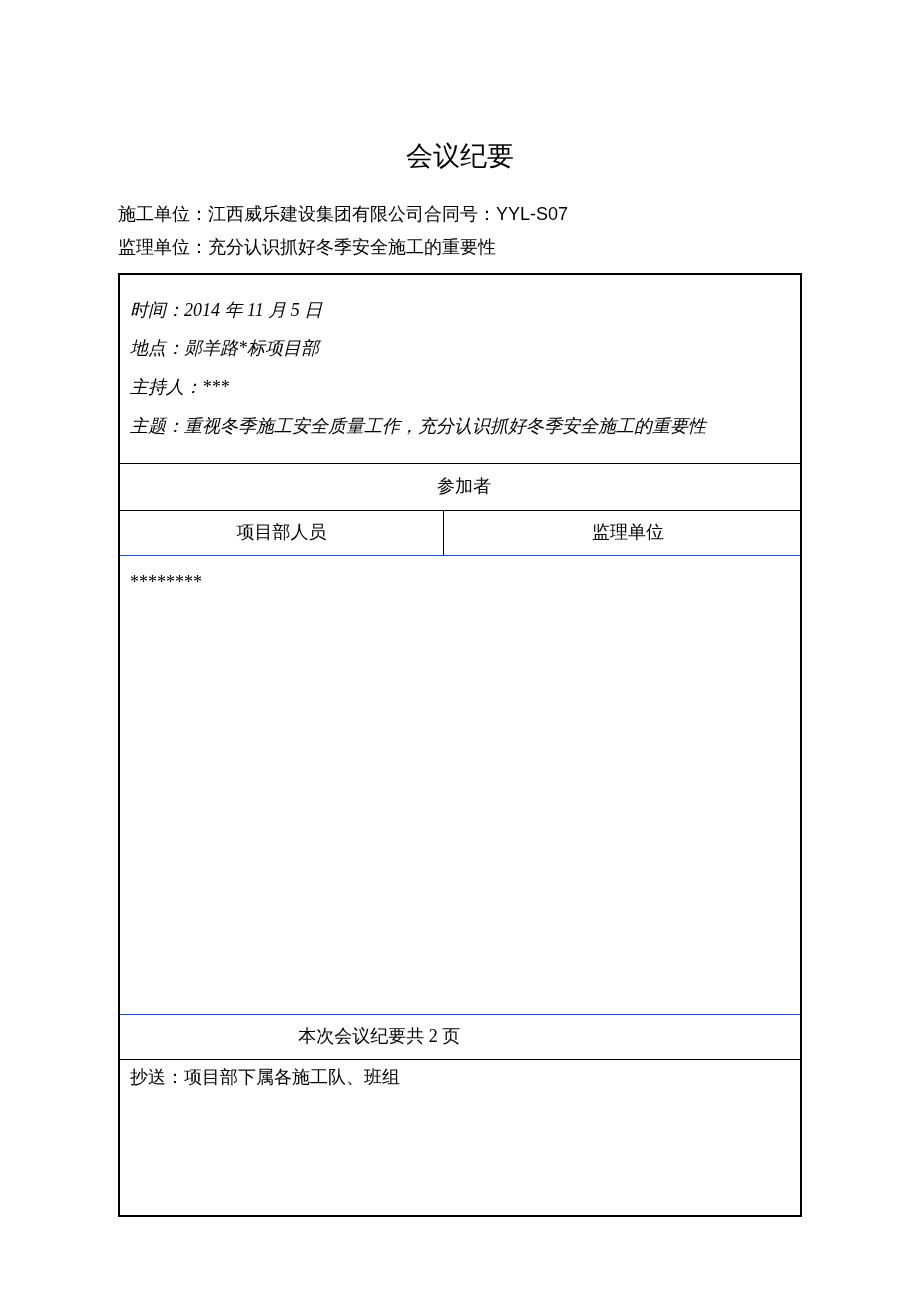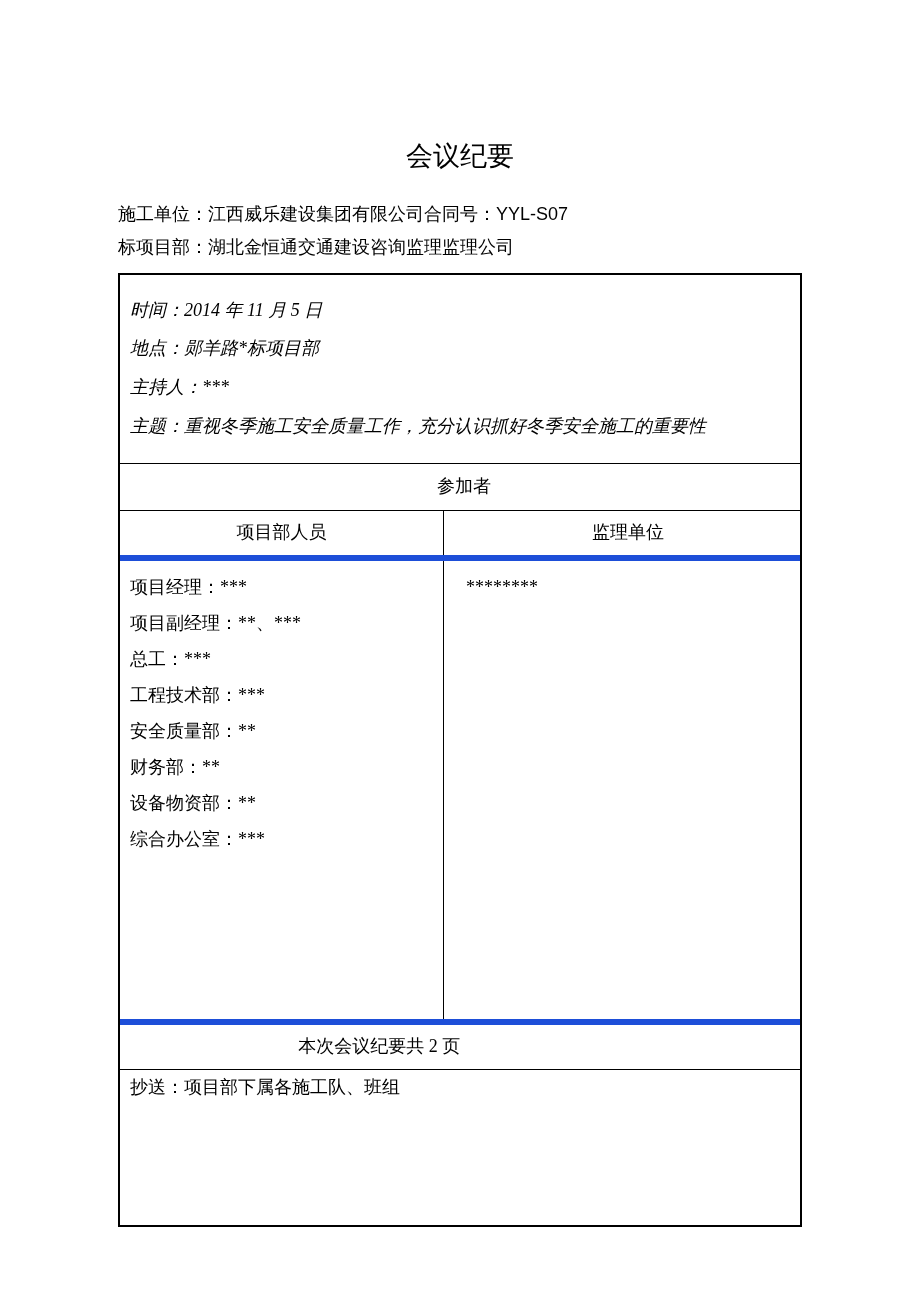--- a/index.html
+++ b/index.html
@@ -39,21 +39,21 @@
     font-style: italic;
   }
   .participants-header {
     text-align: center;
     font-size: 18px;
     padding: 10px 0 12px 8px;
     border-bottom: 1px solid #000;
   }
   .two-col {
     display: flex;
-    border-bottom: 6px solid #1d4ed8;
+    border-bottom: 1px solid #1d4ed8;
     gap: 12px;
   }
   .two-col > div {
     font-size: 18px;
   }
   .two-col .left {
     width: 48.5%;
     border-right: 1px solid #000;
   }
   .two-col .right {
@@ -90,49 +90,39 @@
   }
 </style>
 </head>
 <body>
 
 <div class="page">
 
   <div class="title">会议纪要</div>
 
   <div class="header-line">施工单位：江西威乐建设集团有限公司合同号：YYL-S07</div>
-  <div class="header-line">标项目部：湖北金恒通交通建设咨询监理监理公司</div>
+  <div class="header-line">监理单位：充分认识抓好冬季安全施工的重要性</div>
 
   <div class="table-wrap">
 
     <div class="meta-cell">
       <div>时间：2014 年 11 月 5 日</div>
       <div>地点：郧羊路*标项目部</div>
       <div>主持人：***</div>
       <div>主题：重视冬季施工安全质量工作，充分认识抓好冬季安全施工的重要性</div>
     </div>
 
     <div class="participants-header">参加者</div>
 
     <div class="two-col">
       <div class="left col-headers">项目部人员</div>
       <div class="right col-headers">监理单位</div>
     </div>
 
     <div class="two-col">
-      <div class="left attendee-body">
-        <div>项目经理：***</div>
-        <div>项目副经理：**、***</div>
-        <div>总工：***</div>
-        <div>工程技术部：***</div>
-        <div>安全质量部：**</div>
-        <div>财务部：**</div>
-        <div>设备物资部：**</div>
-        <div>综合办公室：***</div>
-      </div>
       <div class="right attendee-body">
         <div>********</div>
       </div>
     </div>
 
     <div class="recorder-row">
       <div class="right2">本次会议纪要共 2 页</div>
     </div>
 
     <div class="cc-row">抄送：项目部下属各施工队、班组</div>

